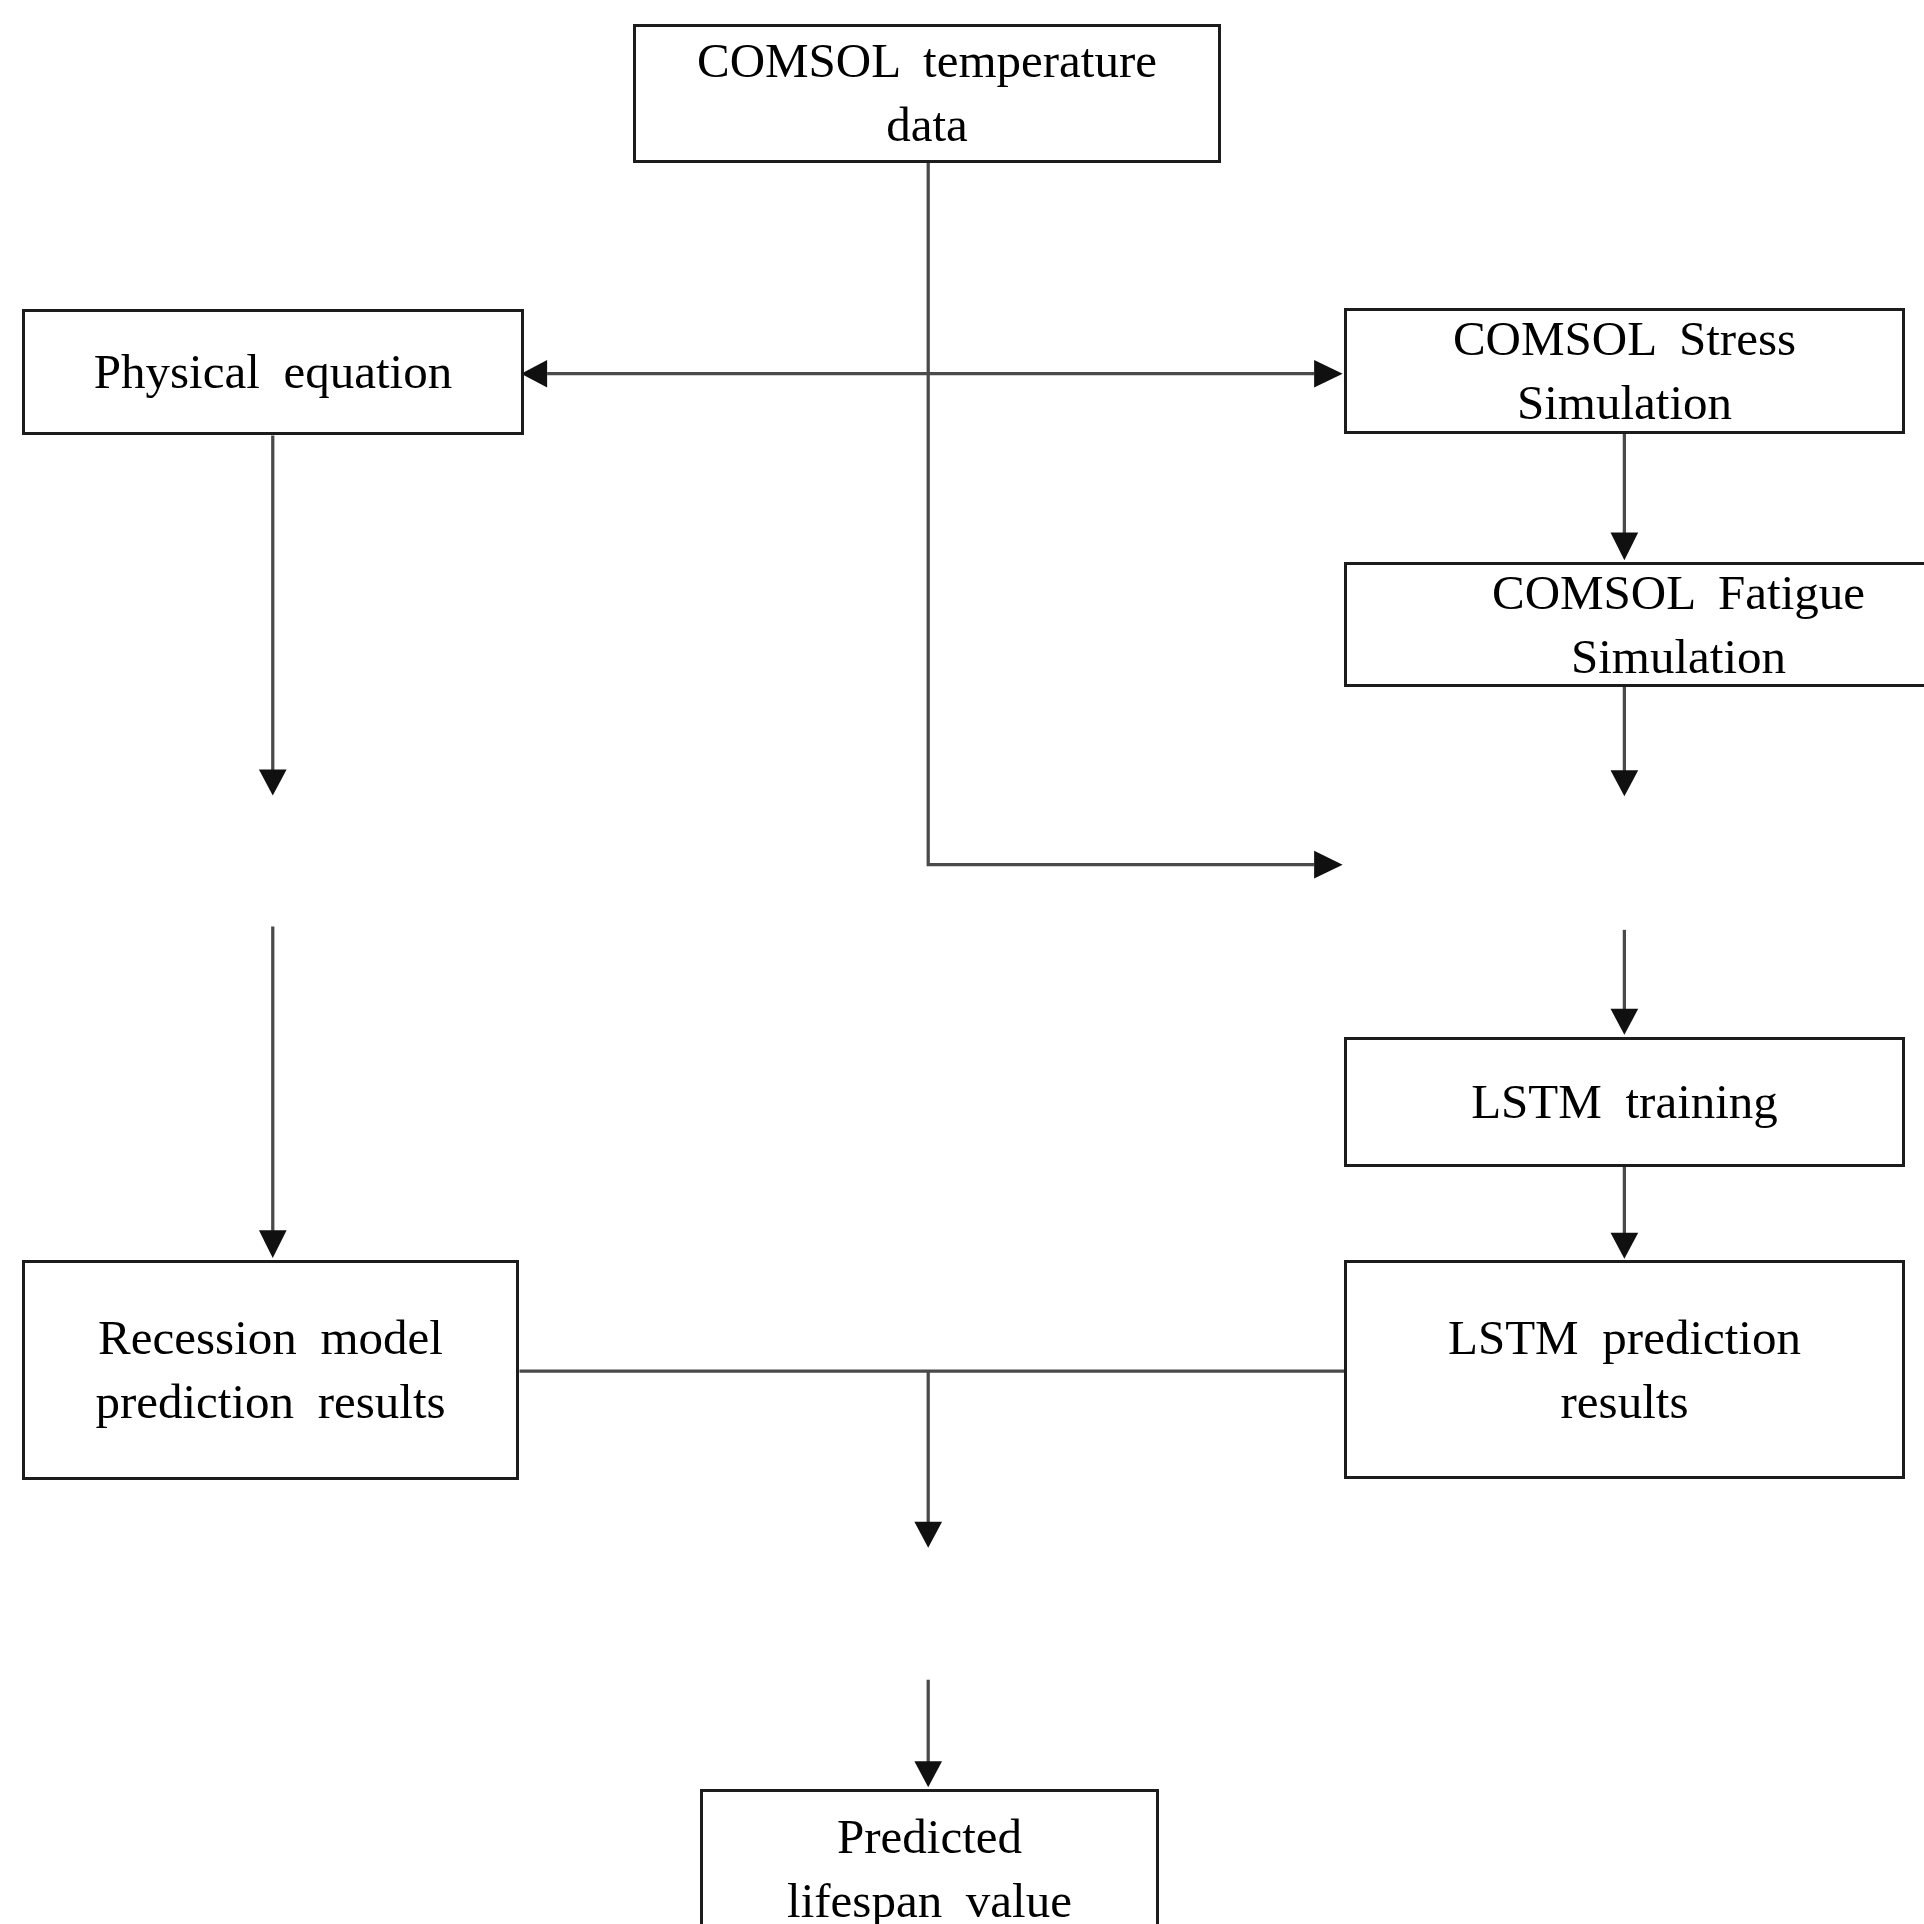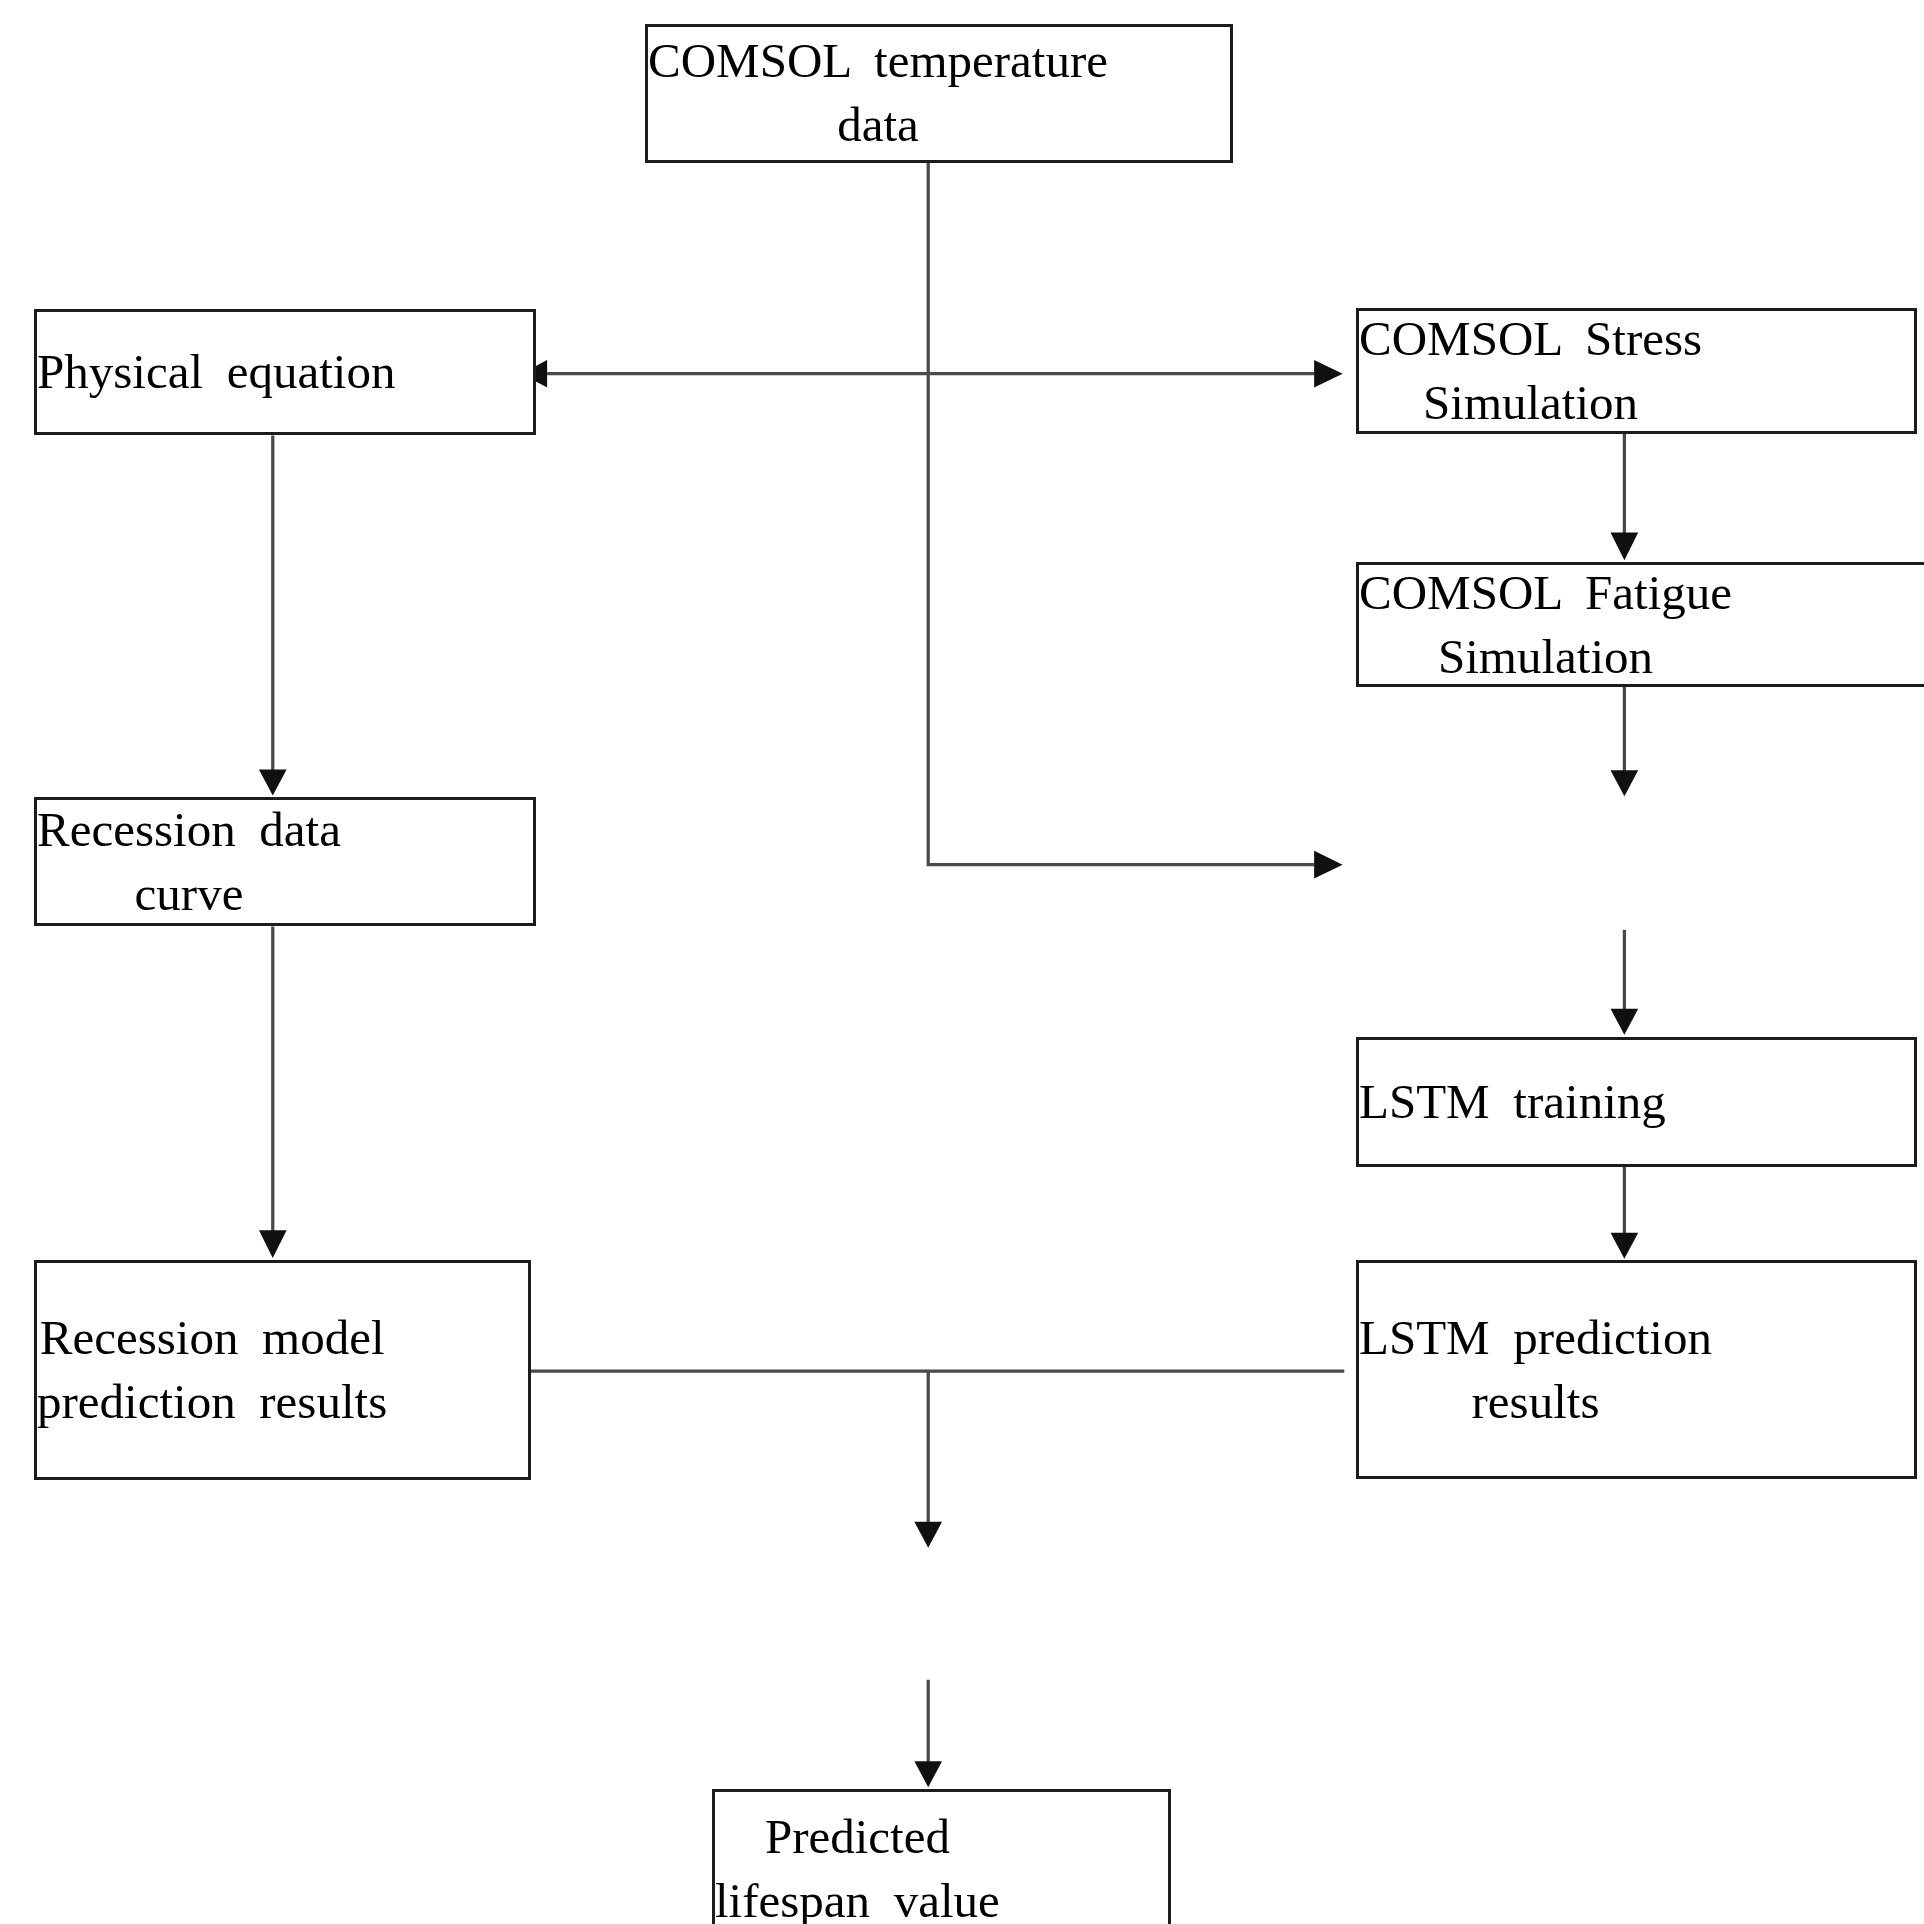--- a/index.html
+++ b/index.html
@@ -17,26 +17,25 @@
     font-family:"Liberation Serif","DejaVu Serif",serif;
   }
   #edges{position:absolute;left:0;top:0;width:1924px;height:1924px;}
   .edge-line{stroke:var(--line);stroke-width:4;fill:none;}
   .edge-head{fill:var(--arrowhead);stroke:none;}
   .node{
     position:absolute;
     box-sizing:border-box;
     border:3.3px solid var(--box-border);
     background:var(--background);
-    display:flex;align-items:center;justify-content:flex-start;
+    display:flex;align-items:center;justify-content:center;
     text-align:center;
     color:var(--text);
     font-size:49px;line-height:1.3;
     word-spacing:11.4px;
-    margin-left:12px;
   }
   .node .lbl{white-space:pre-line;}
 </style>
 </head>
 <body>
 
 <div id="canvas">
 
   <svg id="edges" viewBox="0 0 2363 2363" xmlns="http://www.w3.org/2000/svg">
 
@@ -108,24 +107,20 @@
   <div class="node" style="left:1344px;top:308px;width:561px;height:126px">
     <span class="lbl">COMSOL Stress
 Simulation</span>
   </div>
 
   <div class="node" style="left:1344px;top:562px;width:669px;height:125px">
     <span class="lbl">COMSOL Fatigue
 Simulation</span>
   </div>
 
-  <div class="node" style="left:22px;top:797px;width:502px;height:129px">
-    <span class="lbl">Recession data
-curve</span>
-  </div>
 
 
   <div class="node" style="left:1344px;top:1037px;width:561px;height:130px">
     <span class="lbl">LSTM training</span>
   </div>
 
   <div class="node" style="left:22px;top:1260px;width:497px;height:220px">
     <span class="lbl">Recession model
 prediction results</span>
   </div>

